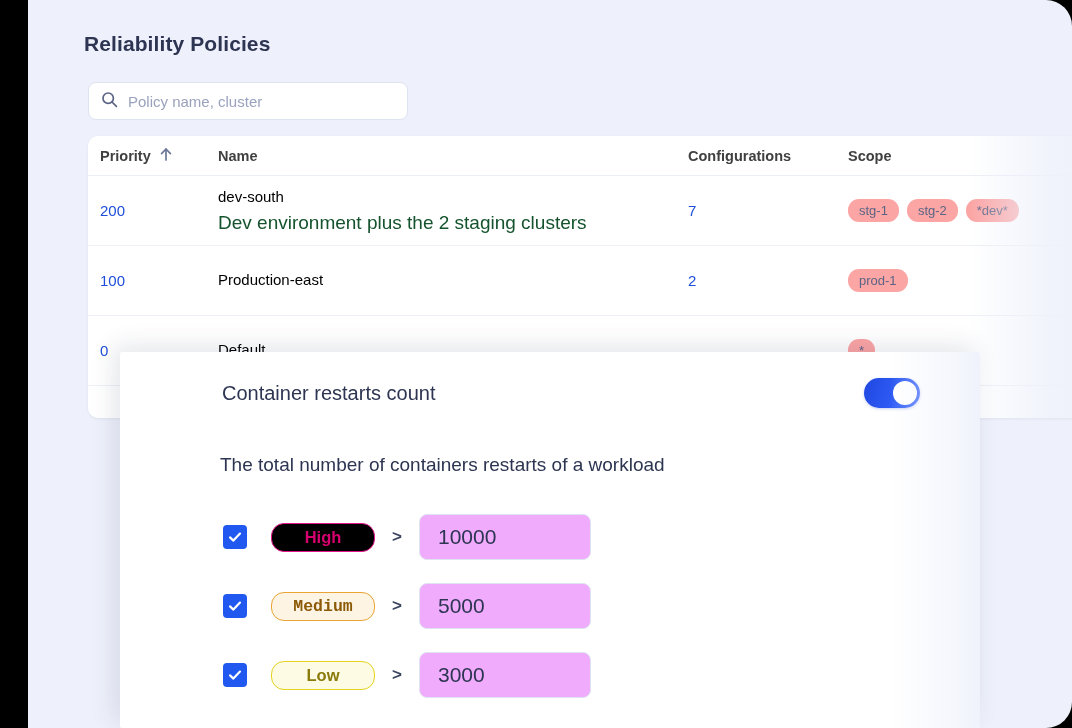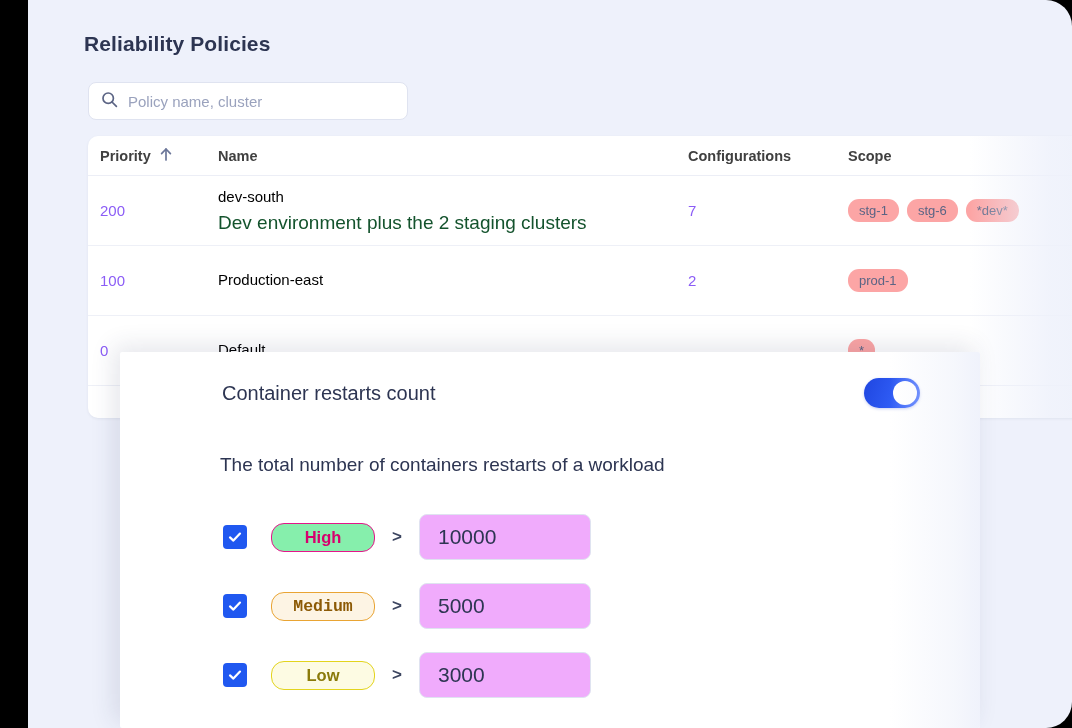--- a/index.html
+++ b/index.html
@@ -135,21 +135,21 @@
 
   .trow {
     display: flex;
     align-items: center;
     min-height: 70px;
     padding: 0 0 0 12px;
     border-bottom: 1px solid #eef0f7;
   }
   .td {
     font-size: 15px;
-    color: #8b5cf6;
+    color: #1d4ed8;
   }
   .cell-name-main { font-size: 15px; color: #000000; line-height: 1.35; }
   .cell-name-sub  { font-size: 19px; color: #14532d; margin-top: 5px; }
 
   .chips { display: flex; gap: 8px; align-items: center; }
   .chip {
     background: #fca5a5;
     color: #5b6484;
     font-size: 13px;
     border-radius: 11px;
@@ -245,21 +245,21 @@
   .sev-badge {
     width: 104px;
     text-align: center;
     font-size: 16.5px;
     font-weight: bold;
     border-radius: 13px;
     padding: 4px 0;
     margin-left: 24px;
     border: 1.6px solid;
   }
-  .sev-high   { color: #d6006e; border-color: #e5148a; background: #86efac; }
+  .sev-high   { color: #d6006e; border-color: #e5148a; background: #000000; }
   .sev-medium { color: #8c5a06; border-color: #e9a433; background: #fdf4e4; font-family: Liberation Mono, monospace; }
   .sev-low    { color: #8a7a0a; border-color: #e3d41d; background: #fdfbe3; }
 
   .gt {
     width: 44px;
     text-align: center;
     font-size: 17px;
     font-weight: bold;
     color: #3c4560;
   }
@@ -323,21 +323,21 @@
 
       <div class="trow">
         <div class="td col-priority">200</div>
         <div class="col-name">
           <div class="cell-name-main">dev-south</div>
           <div class="cell-name-sub">Dev environment plus the 2 staging clusters</div>
         </div>
         <div class="td col-config">7</div>
         <div class="col-scope chips">
           <span class="chip">stg-1</span>
-          <span class="chip">stg-6</span>
+          <span class="chip">stg-2</span>
           <span class="chip">*dev*</span>
         </div>
       </div>
 
       <div class="trow">
         <div class="td col-priority">100</div>
         <div class="col-name">
           <div class="cell-name-main">Production-east</div>
         </div>
         <div class="td col-config">2</div>

